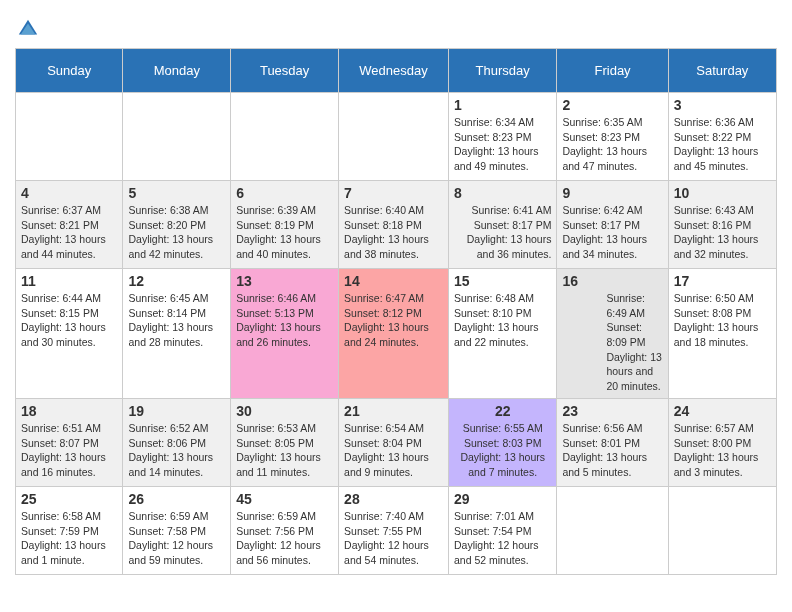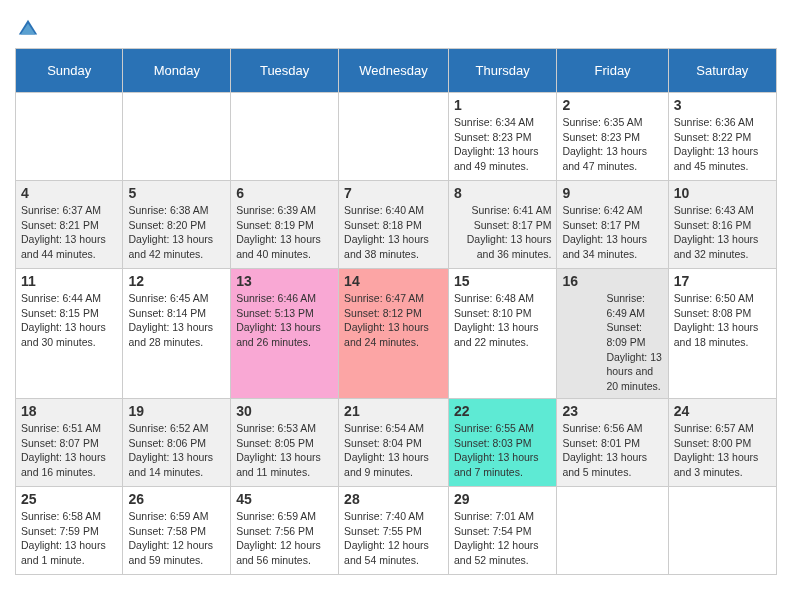--- a/index.html
+++ b/index.html
@@ -263,21 +263,21 @@
           <div class="day-info" style="white-space: pre-line;">Sunrise: 6:53 AM
 Sunset: 8:05 PM
 Daylight: 13 hours and 11 minutes.</div>
         </td>
         <td style="background-color: rgb(240, 240, 240);">
           <span class="day-num">21</span>
           <div class="day-info" style="white-space: pre-line;">Sunrise: 6:54 AM
 Sunset: 8:04 PM
 Daylight: 13 hours and 9 minutes.</div>
         </td>
-        <td style="background-color: #5eead4;">
+        <td style="background-color: #c4b5fd; text-align: center;">
           <span class="day-num">22</span>
           <div class="day-info" style="white-space: pre-line;">Sunrise: 6:55 AM
 Sunset: 8:03 PM
 Daylight: 13 hours and 7 minutes.</div>
         </td>
         <td style="background-color: rgb(240, 240, 240);">
           <span class="day-num">23</span>
           <div class="day-info" style="white-space: pre-line;">Sunrise: 6:56 AM
 Sunset: 8:01 PM
 Daylight: 13 hours and 5 minutes.</div>

